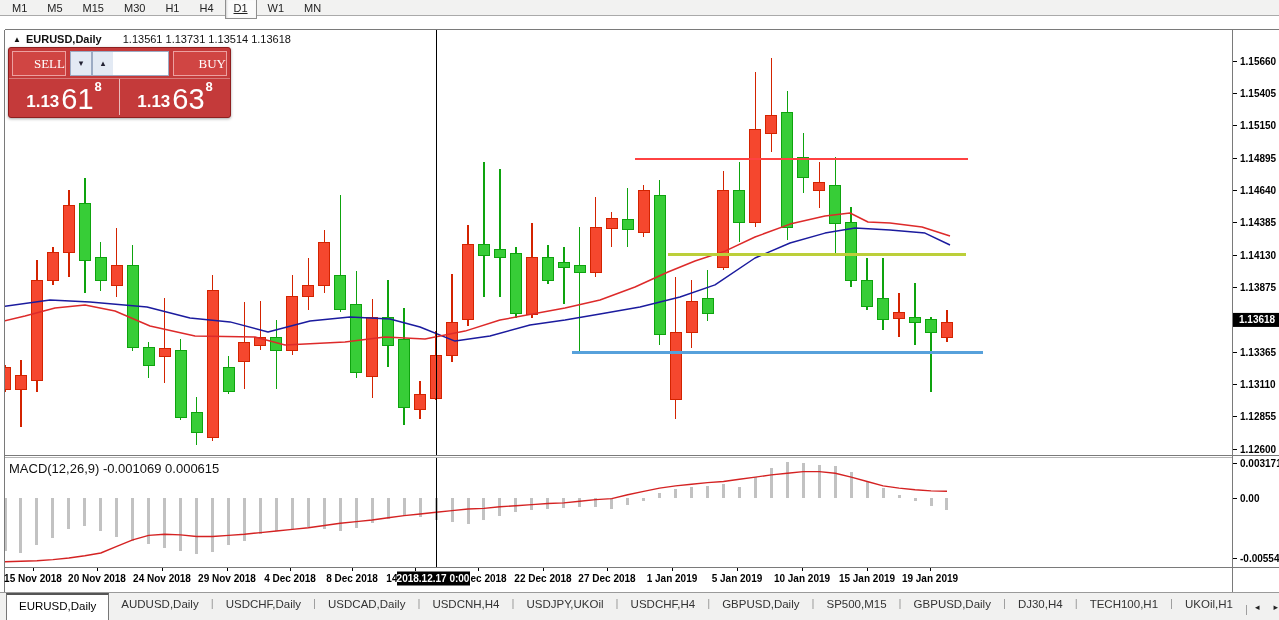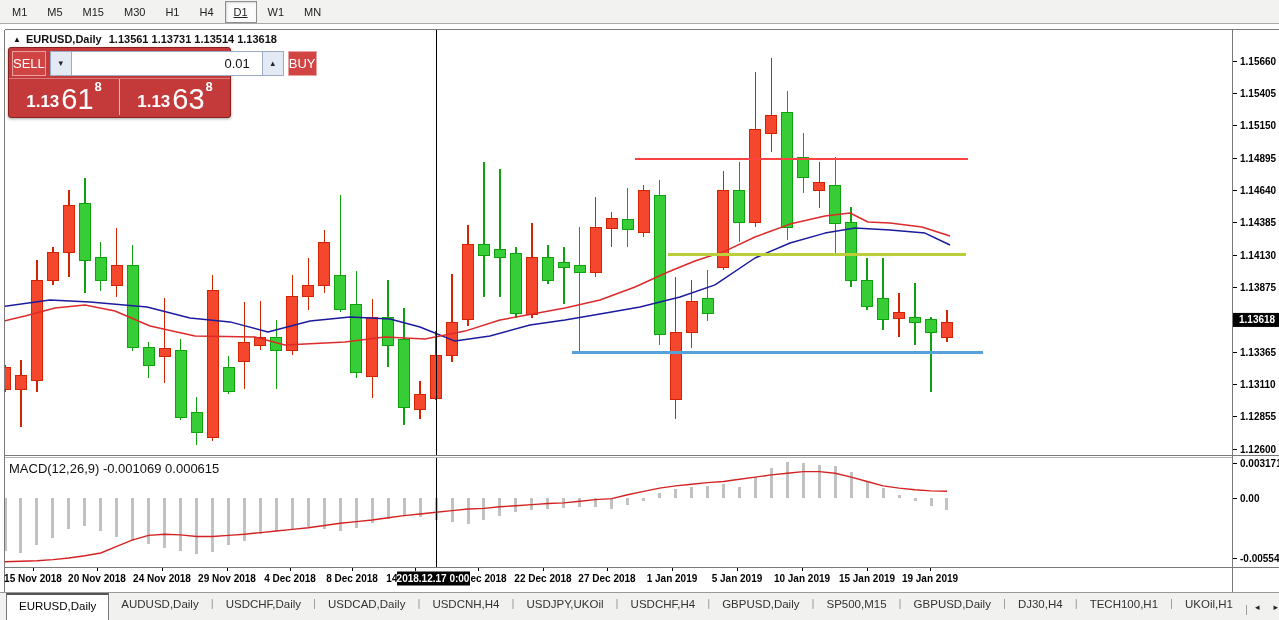--- a/index.html
+++ b/index.html
@@ -1,33 +1,33 @@
 <!DOCTYPE html>
 <html><head>
 <meta charset="utf-8">
 <style>
   html,body{margin:0;padding:0;background:#e8e8e8;font-family:"Liberation Sans",sans-serif;}
   #screen{position:relative;width:1279px;height:620px;background:#ffffff;overflow:hidden;}
   
-  #toolbar{position:absolute;left:0;top:0;width:1279px;height:24px;background:#f2f2f1;
+  #toolbar{position:absolute;left:0;top:0;width:1279px;height:16px;background:#f2f2f1;
            border-bottom:1px solid #aaa;display:flex;align-items:center;padding-left:2px;box-sizing:border-box;}
   .tf-btn{font-size:11px;color:#222;padding:4px 8px;margin:0 1px;border:1px solid transparent;cursor:default;}
   .tf-btn.active{background:#fbfbfb;border:1px solid #8f8f8f;box-shadow:inset 1px 1px 2px rgba(0,0,0,0.15);text-decoration:underline;}
   
   #chart-svg{position:absolute;left:0;top:28px;}
   
   #chart-title{position:absolute;left:13px;top:33px;font-size:11px;font-weight:700;color:#111;letter-spacing:0px;}
   #chart-title .tri{font-size:8px;vertical-align:1px;margin-right:5px;}
-  #chart-title .ohlc{margin-left:7px;font-weight:700;}
+  #chart-title .ohlc{margin-left:21px;font-weight:400;}
   
   #trade-panel{position:absolute;left:8px;top:47px;width:221px;height:69px;background:#c43a3a;
                border:1px solid #8e1f1f;border-radius:3px;box-shadow:0 1px 3px rgba(0,0,0,0.35);}
   #tp-row1{display:flex;align-items:stretch;height:25px;margin:3px 3px 0 3px;}
   .tp-btn{width:52px;background:#d04543;border:1px solid #eca0a0;color:#fff;font-size:13px;
-          text-align:right;line-height:23px;cursor:pointer;}
+          text-align:right;line-height:23px;cursor:pointer;font-family:Liberation Serif, serif;}
   #tp-vol{flex:1;display:flex;margin:0 4px;background:#fff;border:1px solid #9cabc4;}
   .sp-btn{width:20px;background:#e3eaf4;border-right:1px solid #9cabc4;color:#223;font-size:9px;
           text-align:center;line-height:23px;cursor:pointer;}
   #sp-up{border-right:none;border-left:1px solid #9cabc4;}
   #vol-input{flex:1;border:none;outline:none;font-size:13px;text-align:right;padding-right:12px;color:#111;
              font-family:"Liberation Sans",sans-serif;}
   #tp-row2{display:flex;height:36px;margin-top:2px;border-top:1px solid #d87a7a;}
   .tp-price{flex:1;color:#fff;display:flex;align-items:flex-end;justify-content:center;padding-bottom:3px;}
   #tp-price-sell{border-right:1px solid #e9baba;}
   .tp-small{font-size:17px;font-weight:700;margin-right:2px;line-height:20px;}
@@ -360,21 +360,20 @@
 
   <div id="chart-title">
     <span class="tri">▲</span><span>EURUSD,Daily</span><span class="ohlc">1.13561 1.13731 1.13514 1.13618</span>
   </div>
 
   <div id="trade-panel">
     <div id="tp-row1">
       <div class="tp-btn">SELL</div>
       <div id="tp-vol">
         <div class="sp-btn" id="sp-down">▾</div>
-        <input id="vol-input" value="0.01" style="">
         <div class="sp-btn" id="sp-up">▴</div>
       </div>
       <div class="tp-btn">BUY</div>
     </div>
     <div id="tp-row2">
       <div class="tp-price" id="tp-price-sell">
         <span class="tp-small">1.13</span>
         <span class="tp-big">61</span>
         <span class="tp-sup">8</span>
       </div>

